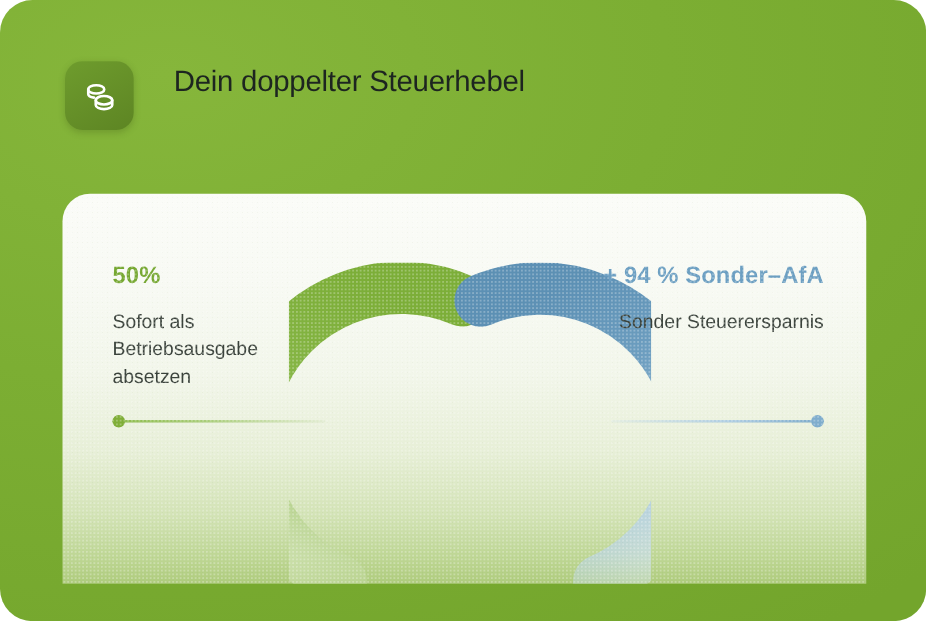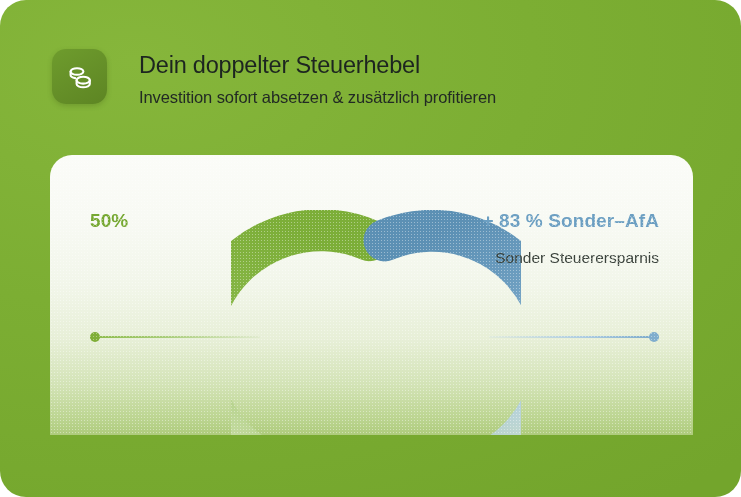--- a/index.html
+++ b/index.html
@@ -79,21 +79,21 @@
     color: #222a24;
     white-space: nowrap;
   }
 
   
   .card {
     position: absolute;
     left: 50px;
     top: 155px;
     width: 643px;
-    height: 280px;
+    height: 312px;
     border-radius: 22px 22px 0 0;
     background:
       linear-gradient(180deg,
         #fbfcf8 0%,
         #f8faf4 22%,
         #f2f6ea 46%,
         #e7efd7 66%,
         #d3e3b6 82%,
         #bcd591 94%,
         #aecb7c 100%);
@@ -203,21 +203,20 @@
             <ellipse cx="12" cy="9.5" rx="6.4" ry="3.3" stroke="#ffffff" stroke-width="2.1" fill="none"></ellipse>
             <path d="M5.6 9.5v3.6c0 1.4 1.9 2.6 4.6 3" stroke="#ffffff" stroke-width="2.1" stroke-linecap="round" fill="none"></path>
             <ellipse cx="18.2" cy="18.2" rx="6.6" ry="3.4" stroke="#ffffff" stroke-width="2.1" fill="none"></ellipse>
             <path d="M11.6 18.2v3.7c0 1.9 2.95 3.4 6.6 3.4s6.6-1.5 6.6-3.4v-3.7" stroke="#ffffff" stroke-width="2.1" stroke-linecap="round" fill="none"></path>
           </svg>
         </span>
       </div>
 
       <div class="header-text">
         <h1 class="title">Dein doppelter Steuerhebel</h1>
-        <p class="subtitle">Investition sofort absetzen &amp; zusätzlich profitieren</p>
       </div>
     </div>
 
     <div class="card">
 
       <div class="gauge">
         <svg width="290" height="290" viewBox="0 0 290 290" xmlns="http://www.w3.org/2000/svg" aria-hidden="true">
           <defs>
             <linearGradient id="gradGreen" x1="0.55" y1="0" x2="0.2" y2="1">
               <stop offset="0%" stop-color="#7cae38"></stop>
@@ -246,28 +245,29 @@
 
             <path d="M 41.6 255 A 115 115 0 0 1 138.5 30.2" stroke="url(#gradGreen)" stroke-width="42"></path>
 
             <path d="M 153.5 30.4 A 115 115 0 0 1 248.4 255" stroke="url(#gradBlue)" stroke-width="42"></path>
           </g>
         </svg>
       </div>
 
       <div class="stat stat-left">
         <p class="stat-value">50%</p>
+        <p class="stat-desc">Sofort als Betriebsausgabe absetzen</p>
       </div>
       <div class="track track-left">
         <span class="track-line"></span>
         <span class="track-dot"></span>
       </div>
 
       <div class="stat stat-right">
-        <p class="stat-value">+ 83 % Sonder–AfA</p>
+        <p class="stat-value">+ 94 % Sonder–AfA</p>
         <p class="stat-desc">Sonder Steuerersparnis</p>
       </div>
       <div class="track track-right">
         <span class="track-line"></span>
         <span class="track-dot"></span>
       </div>
 
     </div>
   </div>
 </div>

